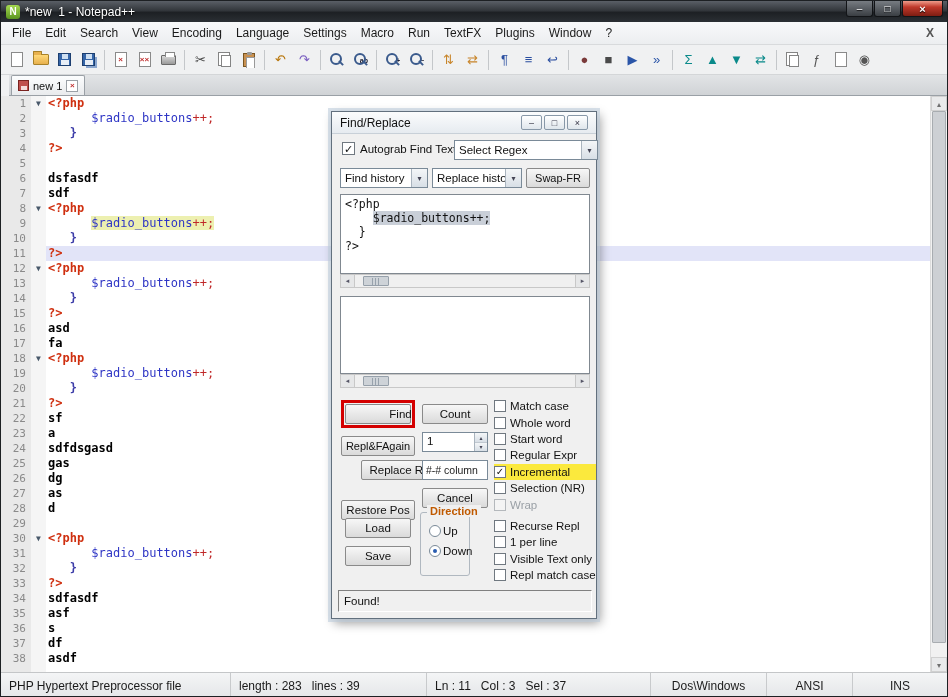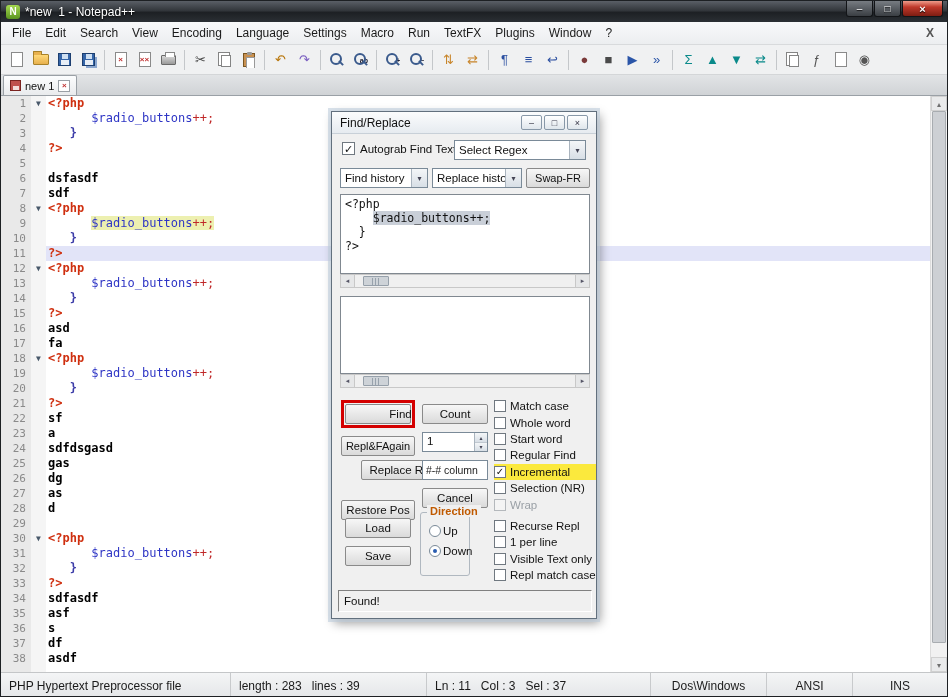--- a/index.html
+++ b/index.html
@@ -39,21 +39,21 @@
   .ic-copy{width:10px;height:12px;background:#fff;border:1px solid #848484;position:relative;margin-left:3px;margin-top:3px;}
   .ic-copy::before{content:"";position:absolute;left:-4px;top:-4px;width:10px;height:12px;background:#fff;border:1px solid #848484;z-index:-1;}
   .ic-paste{width:12px;height:14px;background:#c89050;border:1px solid #7a5520;position:relative;}
   .ic-paste::before{content:"";position:absolute;left:2px;top:3px;width:7px;height:10px;background:#fff;border:1px solid #999;border-bottom:none;}
   .ic-paste::after{content:"";position:absolute;left:3px;top:-2px;width:5px;height:3px;background:#9a9a9a;border-radius:1px;}
   .ic-mag{width:15px;height:15px;position:relative;font-size:7px;font-weight:bold;color:#223;text-align:right;line-height:17px;}
   .ic-mag::before{content:"";position:absolute;left:1px;top:1px;width:8px;height:8px;border:2px solid #3a5a8c;border-radius:50%;}
   .ic-mag::after{content:"";position:absolute;left:9px;top:10px;width:6px;height:2px;background:#3a5a8c;transform:rotate(45deg);}
 
   
-  .tabbar{height:21px;background:linear-gradient(#e2e4e6,#d0d3d6);border-bottom:1px solid #9aa0a6;display:flex;align-items:flex-end;padding-left:2px;}
+  .tabbar{height:21px;background:linear-gradient(#e2e4e6,#d0d3d6);border-bottom:1px solid #9aa0a6;display:flex;align-items:flex-end;padding-left:2px;margin-left:8px;}
   .tab{height:20px;display:flex;align-items:center;gap:4px;padding:0 6px;background:linear-gradient(#fcfdfe,#e9ebed);border:1px solid #9aa0a6;border-bottom:none;border-radius:2px 2px 0 0;font-size:11px;color:#111;}
   .tab-floppy{width:11px;height:11px;background:#c0504d;border:1px solid #7a2320;position:relative;}
   .tab-floppy::after{content:"";position:absolute;left:2px;bottom:0;width:6px;height:4px;background:#f4dcdb;}
   .tab-close{width:12px;height:12px;border:1px solid #9aa0a6;background:#fff;color:#c03030;font-size:8px;font-weight:bold;display:flex;align-items:center;justify-content:center;}
 
   
   .editor{position:relative;height:576px;display:flex;overflow:hidden;background:#fff;}
   .editor-lines{flex:1;overflow:hidden;font-family:"DejaVu Sans Mono","Liberation Mono",monospace;background:linear-gradient(to right,#e9e9e9 0,#e9e9e9 30px,#f5f5f5 30px,#f5f5f5 45px,#fff 45px);}
   .ln-row{display:flex;height:15px;line-height:15px;font-size:12px;white-space:pre;}
   .ln-num{width:30px;text-align:right;padding-right:5px;color:#8a8a8a;font-size:11px;}
@@ -86,21 +86,21 @@
   .dialog{position:absolute;left:330px;top:110px;width:266px;height:508px;background:#f0f0f0;border:1px solid #62707e;box-shadow:0 0 0 3px rgba(190,205,220,.6),3px 4px 10px rgba(0,0,0,.4);z-index:10;font-size:11.5px;color:#111;}
   .dlg-title{height:22px;background:linear-gradient(#fbfcfd,#e6ebf0);border-bottom:1px solid #c8d0d8;display:flex;align-items:center;padding:0 8px;font-size:12px;}
   .dlg-ctrls{margin-left:auto;display:flex;gap:2px;}
   .dbtn{width:21px;height:15px;border:1px solid #8898a8;background:linear-gradient(#ffffff,#dfe6ec);border-radius:2px;font-size:9px;display:flex;align-items:center;justify-content:center;color:#334;}
   .dlg-body{position:absolute;top:22px;left:0;right:0;bottom:0;}
   .cbx{width:13px;height:13px;background:#fff;border:1px solid #707880;font-size:11px;line-height:12px;text-align:center;color:#111;flex:none;}
   .autograb{position:absolute;left:10px;top:8px;display:flex;align-items:center;gap:5px;}
   .combo{position:absolute;display:flex;background:#fff;border:1px solid #7a8a98;height:20px;align-items:center;}
   .combo .cval{flex:1;padding:0 4px;white-space:nowrap;overflow:hidden;}
   .combo .carrow{width:16px;height:100%;background:linear-gradient(#f4f6f8,#d8dfe6);border-left:1px solid #aab4be;font-size:8px;display:flex;align-items:center;justify-content:center;color:#445;}
-  .combo-regex{left:122px;top:6px;width:132px;}
+  .combo-regex{left:122px;top:6px;width:144px;}
   .combo-findhist{left:8px;top:34px;width:88px;}
   .combo-replhist{left:100px;top:34px;width:90px;}
   .btn{position:absolute;height:20px;background:linear-gradient(#f7f7f7,#dadada);border:1px solid #8a8a8a;border-radius:2px;font-size:11.5px;font-family:"Liberation Sans",sans-serif;display:flex;align-items:center;justify-content:center;color:#111;}
   .btn-swap{left:194px;top:34px;width:64px;font-size:11px;}
   .findbox{position:absolute;left:8px;top:60px;width:250px;height:80px;background:#fff;border:1px solid #808890;font-family:"DejaVu Sans Mono","Liberation Mono",monospace;font-size:11.5px;line-height:14px;padding:2px 4px;white-space:pre;overflow:hidden;}
   .findbox .sel{background:#c9cfd8;}
   .replbox{top:162px;height:78px;}
   .hscroll{position:absolute;left:8px;width:250px;height:14px;background:#f0f0f0;border:1px solid #c8c8c8;display:flex;align-items:stretch;}
   .hs1{top:140px;}
   .hs2{top:240px;}
@@ -438,21 +438,21 @@
           <div class="opt-row">
             <span class="cbx"></span>
             <span class="opt-label">Whole word</span>
           </div>
           <div class="opt-row">
             <span class="cbx"></span>
             <span class="opt-label">Start word</span>
           </div>
           <div class="opt-row">
             <span class="cbx"></span>
-            <span class="opt-label">Regular Find</span>
+            <span class="opt-label">Regular Expr</span>
           </div>
           <div class="opt-row opt-hl">
             <span class="cbx">✓</span>
             <span class="opt-label">Incremental</span>
           </div>
           <div class="opt-row">
             <span class="cbx"></span>
             <span class="opt-label">Selection (NR)</span>
           </div>
           <div class="opt-row opt-dis">

